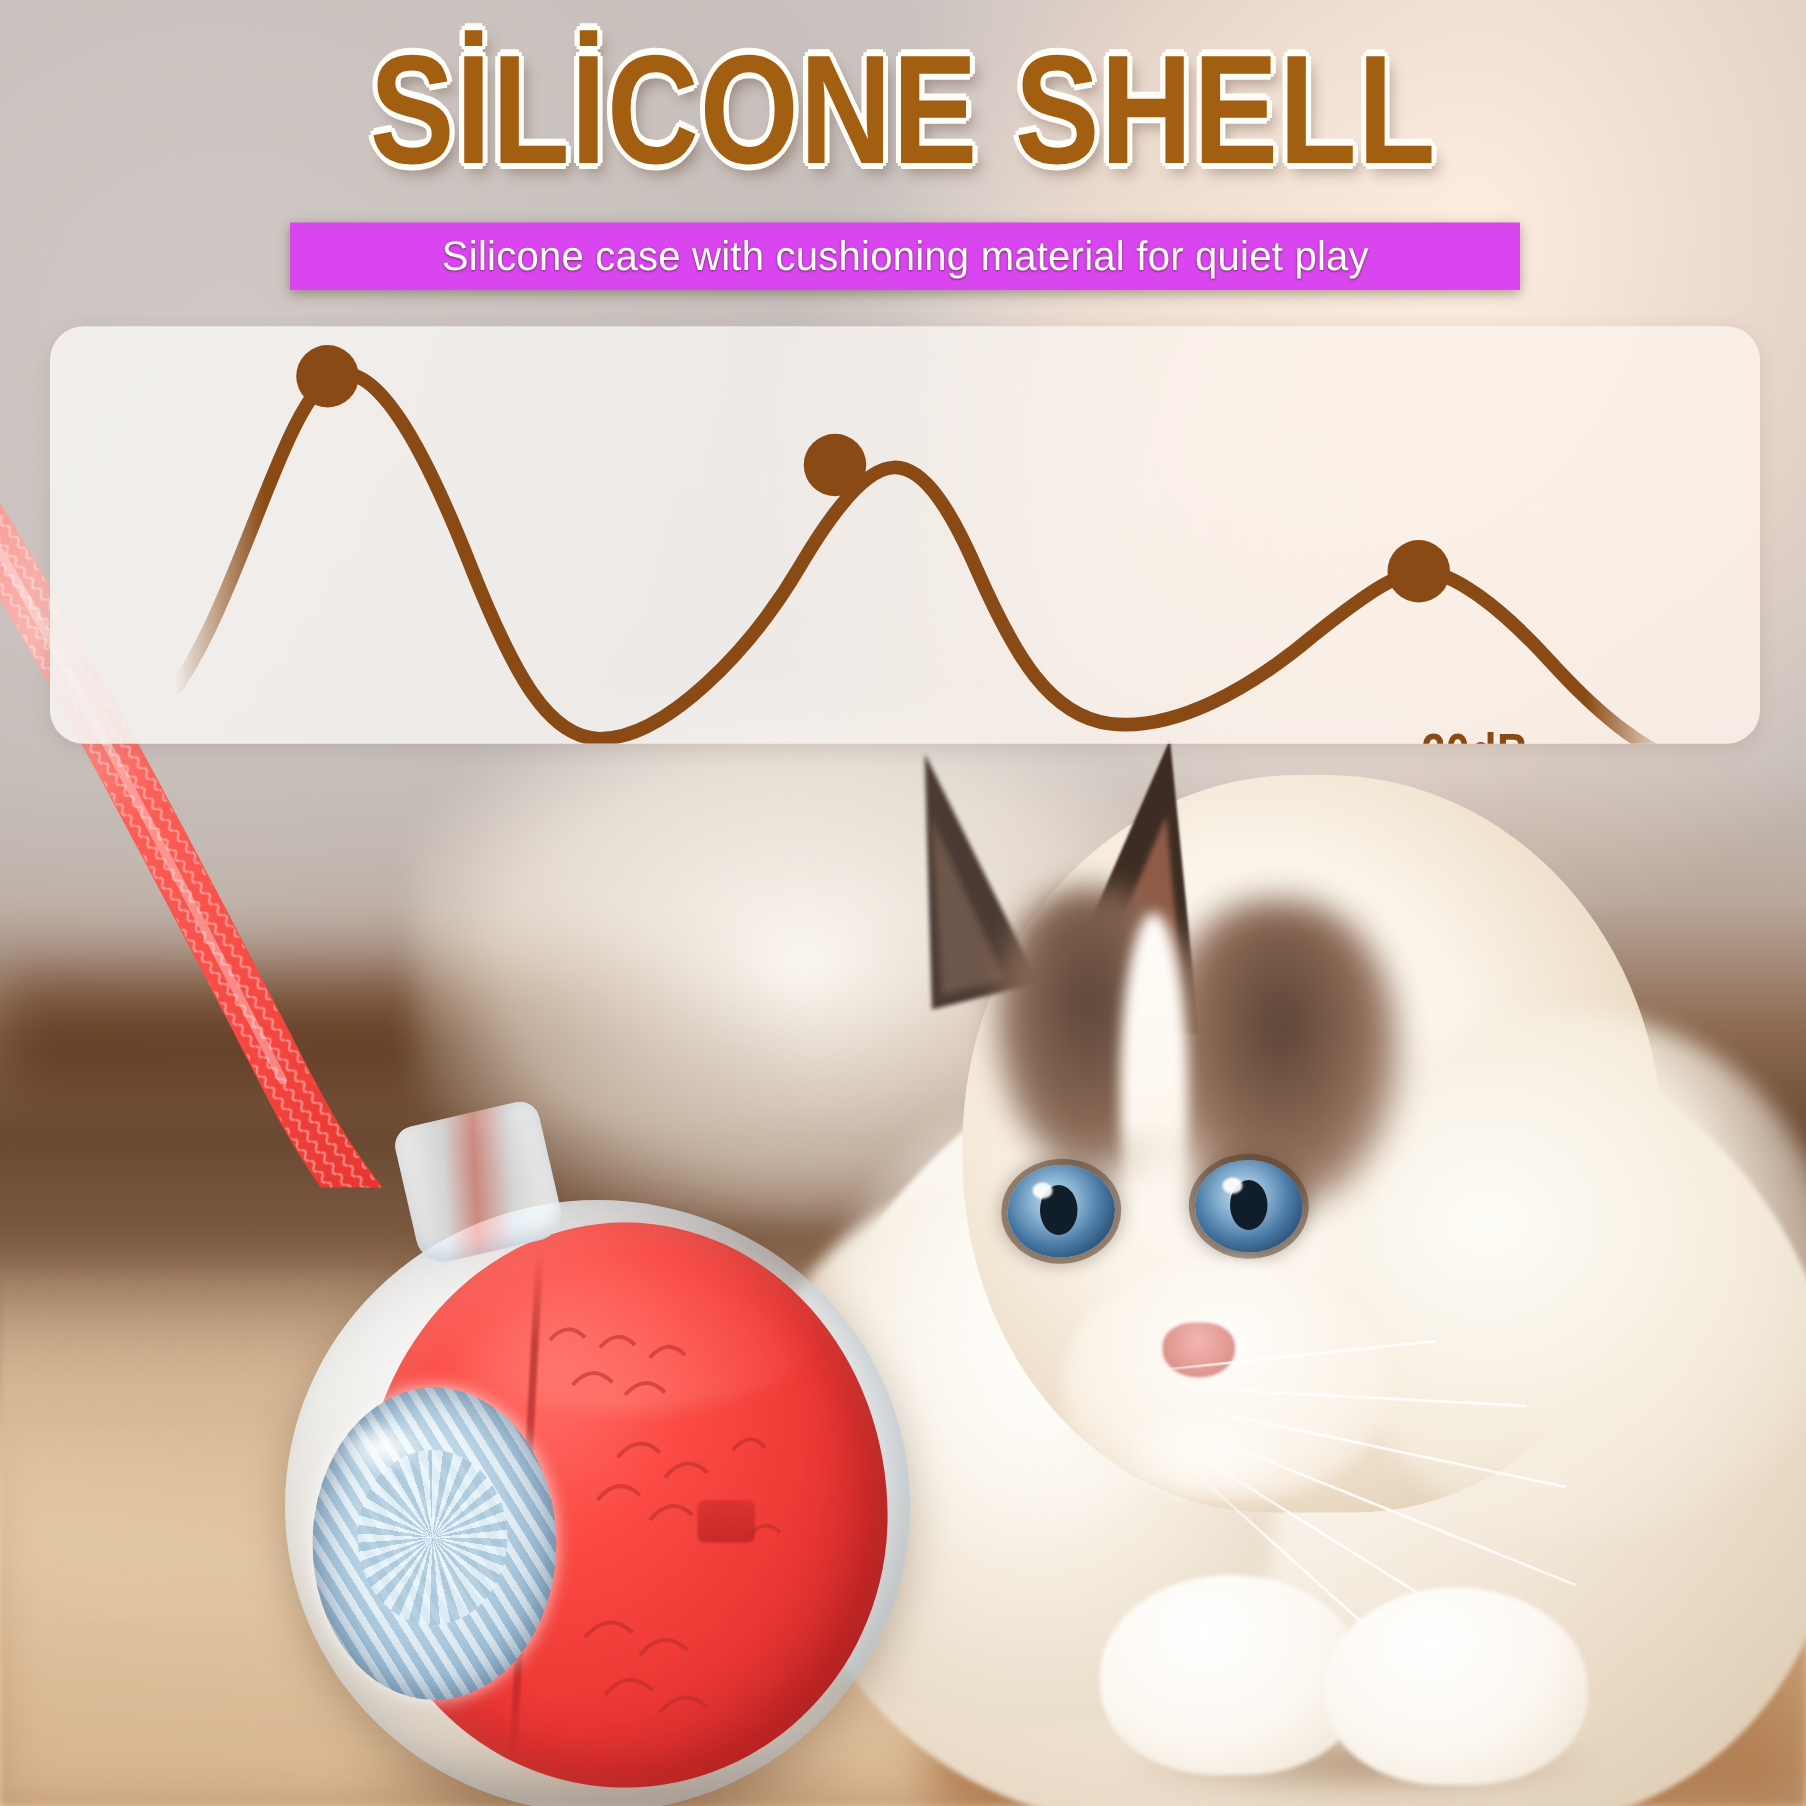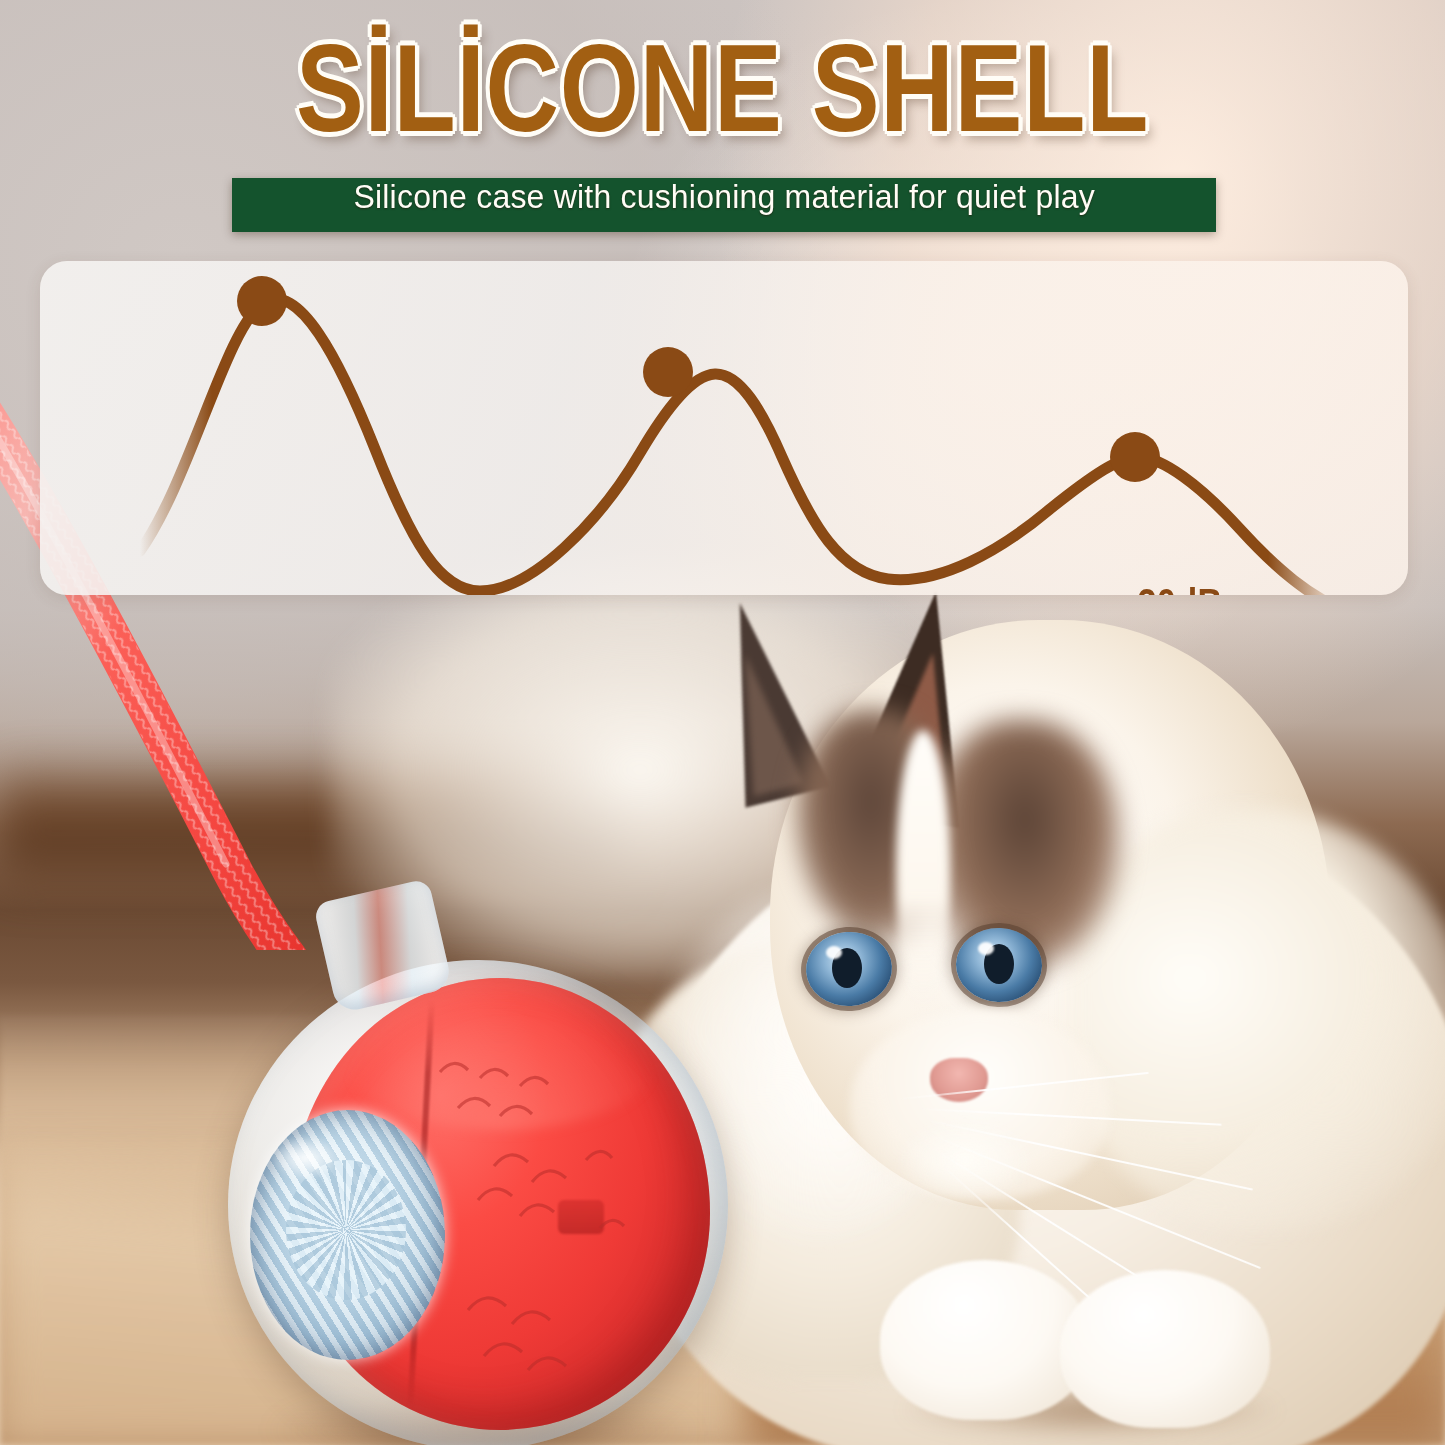--- a/index.html
+++ b/index.html
@@ -154,22 +154,22 @@
       -3px -3px 0 #fffdf7, 3px -3px 0 #fffdf7, -3px 3px 0 #fffdf7, 3px 3px 0 #fffdf7,
       -5px 0 0 #fffdf7, 5px 0 0 #fffdf7, 0 -5px 0 #fffdf7, 0 5px 0 #fffdf7,
       6px 8px 12px rgba(70,40,20,.35);
     white-space:nowrap;
     user-select:none;
   }
 
   
   .subtitle-bar{
     position:absolute;left:232px;top:178px;width:984px;height:54px;
-    background:#14532d;
-    display:flex;align-items:flex-start;justify-content:center;
+    background:#d946ef;
+    display:flex;align-items:center;justify-content:center;
     box-shadow:0 3px 9px rgba(50,25,10,.35);
   }
   .subtitle-text{
     color:#fffdf6;font-size:33px;font-weight:normal;
     font-family:"Liberation Sans", sans-serif;
     letter-spacing:.2px;white-space:nowrap;
     transform:scaleX(.97);
     text-shadow:0 1px 2px rgba(40,20,8,.6);
   }
 

